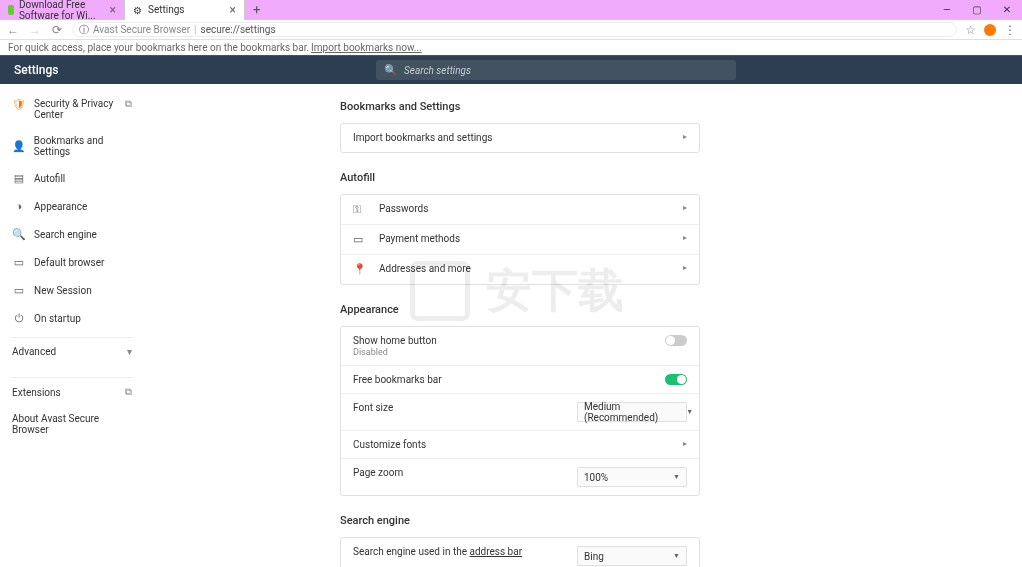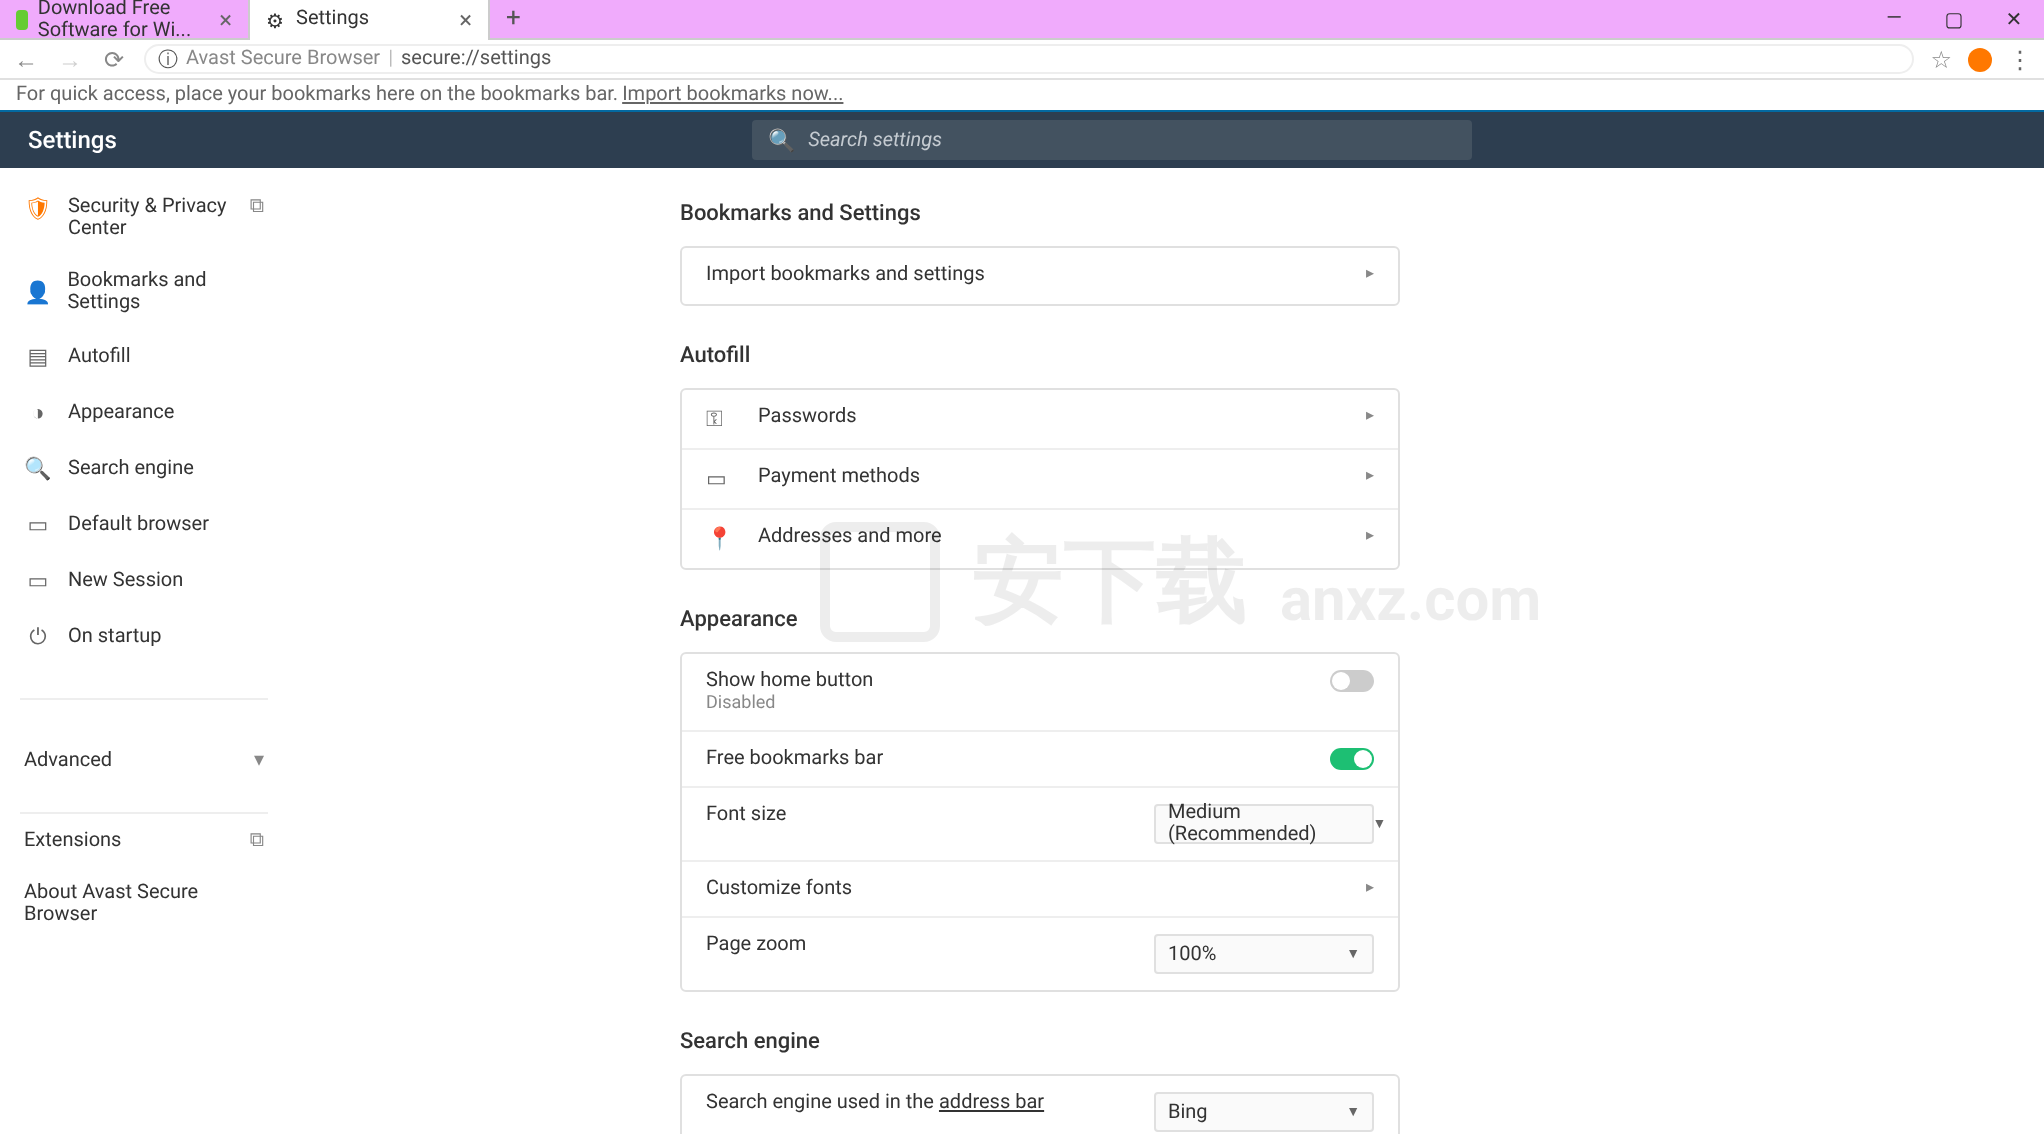--- a/index.html
+++ b/index.html
@@ -37,21 +37,21 @@
 .search-ic { color: #ddd; font-size: 11px; }
 
 
 .page-body { display: flex; height: calc(100% - 84px); background: #fff; }
 .sidebar { width: 140px; padding: 10px 6px 0 10px; }
 .nav-item { display: flex; align-items: center; gap: 8px; padding: 4px 2px; font-size: 10px; color: #333; cursor: pointer; margin-bottom: 7px; }
 .nav-item .nic { width: 14px; text-align: center; color: #666; font-size: 11px; }
 .nav-item.sec .nic { color: #ff7800; }
 .nav-item.sec { align-items: flex-start; }
 .nav-ext { margin-left: auto; font-size: 10px; color: #888; }
-.nav-item.adv { margin-top: 20px; border-top: 1px solid #eee; padding-top: 24px; justify-content: center; }
+.nav-item.adv { margin-top: 8px; border-top: 1px solid #eee; padding-top: 8px; justify-content: center; }
 .nav-item.ext-row { border-top: 1px solid #eee; padding-top: 8px; margin-top: 16px; justify-content: space-between; }
 .about { font-size: 10px; color: #333; padding: 4px 2px; cursor: pointer; margin-top: 4px; }
 
 .content { flex: 1; padding: 16px 0 20px 200px; overflow-y: auto; height: 100%; }
 .content::-webkit-scrollbar { width: 0; }
 .section { width: 360px; margin-bottom: 18px; }
 .section-title { font-size: 11px; color: #333; margin-bottom: 10px; font-weight: 500; }
 .card { border: 1px solid #e0e0e0; border-radius: 3px; background: #fff; }
 .row { display: flex; align-items: flex-start; padding: 8px 12px; font-size: 10px; color: #333; min-height: 28px; }
 .row + .row { border-top: 1px solid #eee; }
@@ -255,14 +255,13 @@
 
       </div>
     </div>
 
   </div>
 </div>
 
 <div class="watermark">
   <span class="wm-badge"></span>
   <span>安下载</span>
-  <span style="font-size:30px; margin-top:18px;">anxz.com</span>
 </div>
 
 </body></html>

